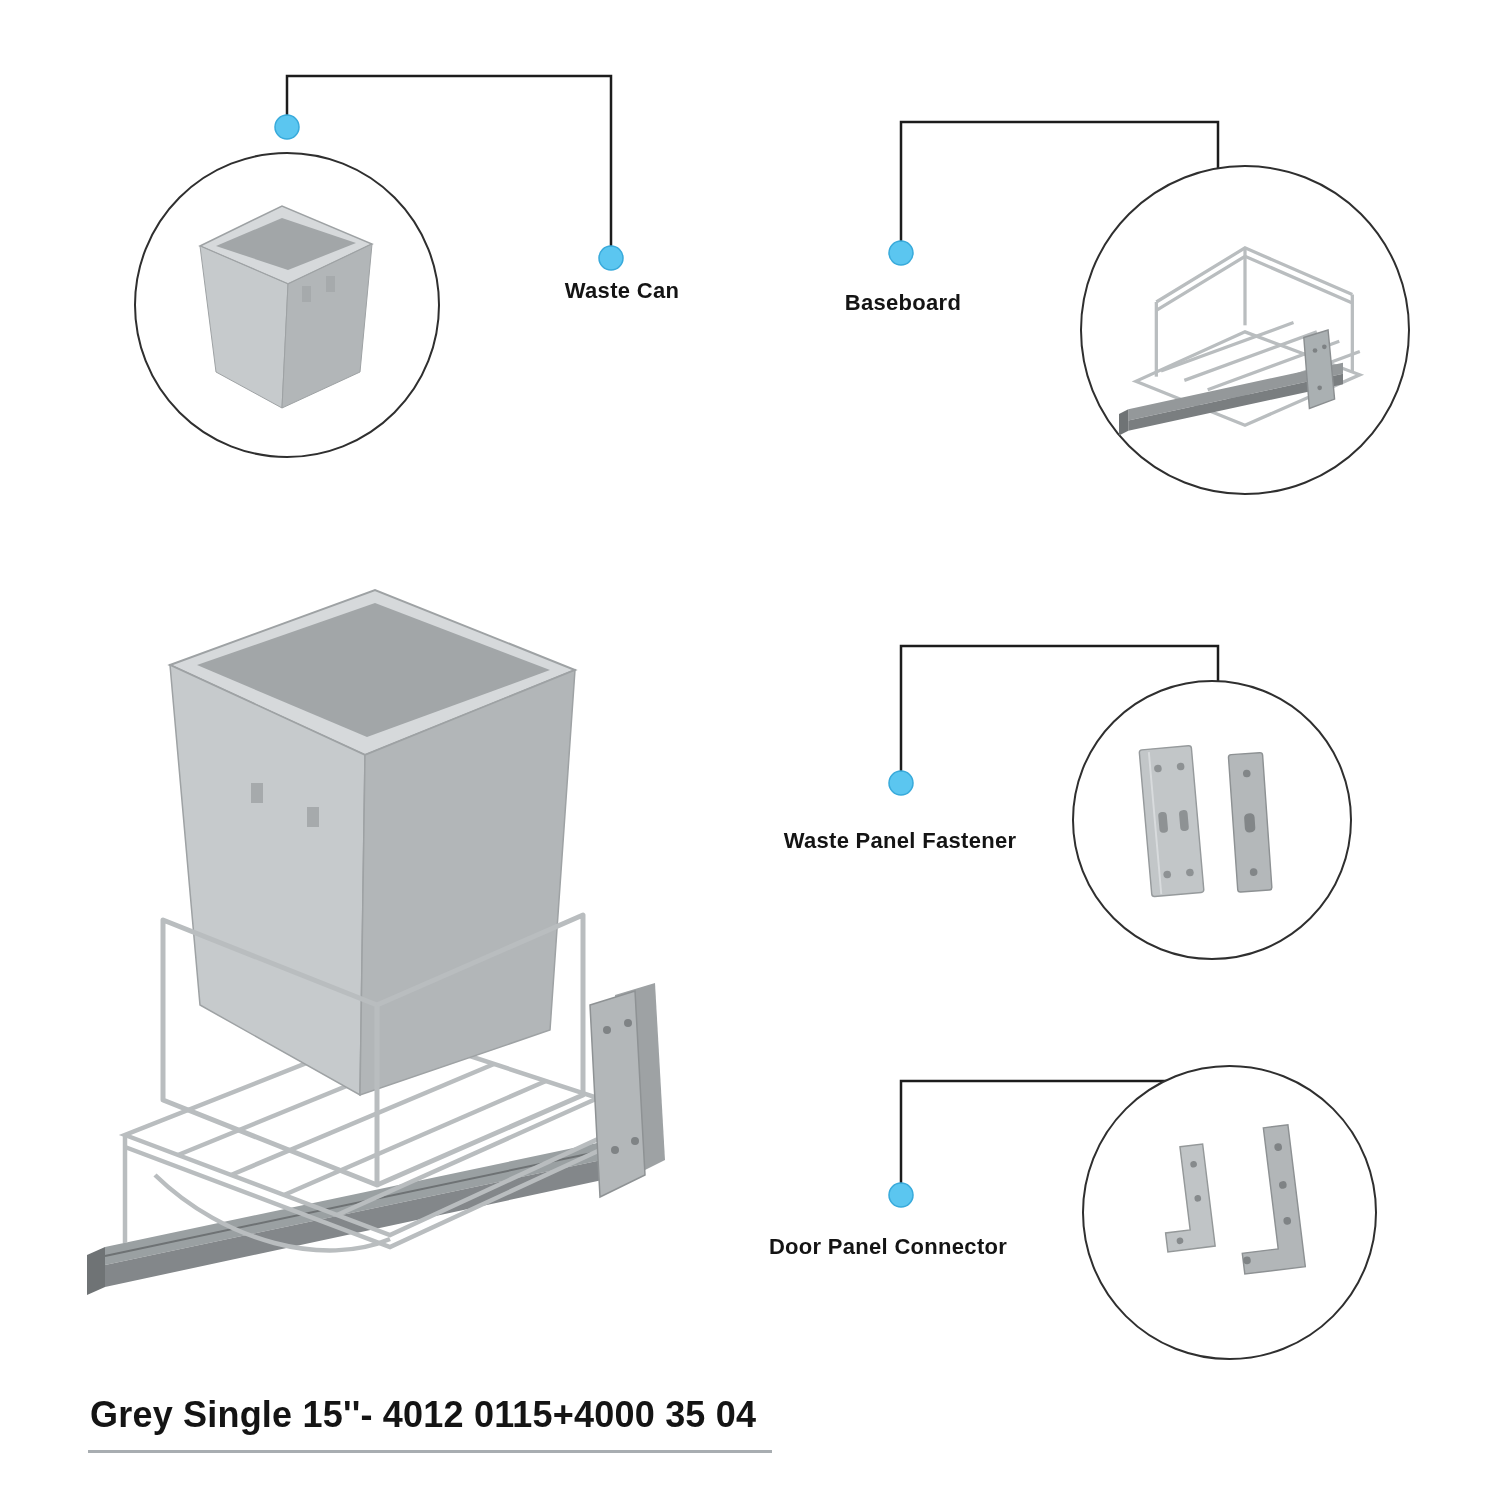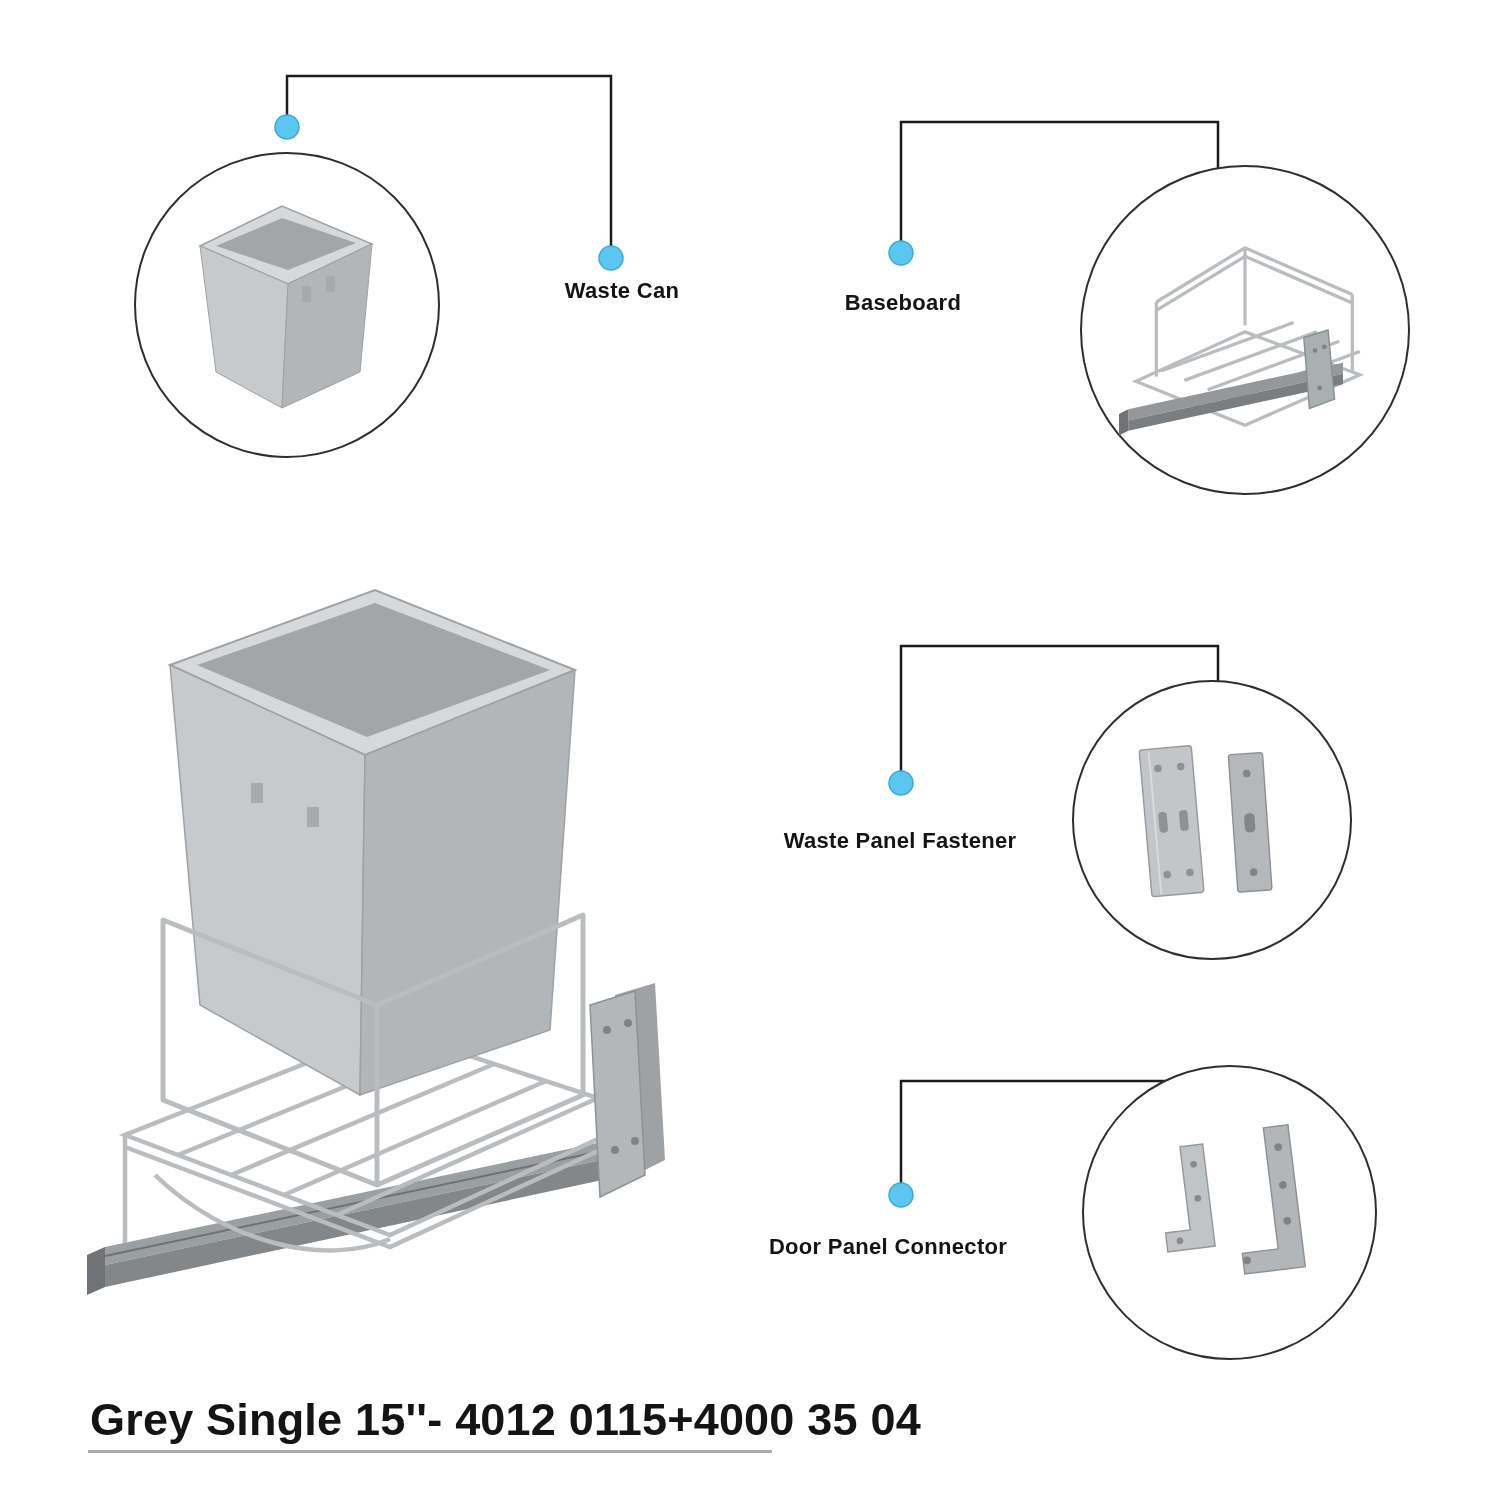--- a/index.html
+++ b/index.html
@@ -27,21 +27,21 @@
   .part-circle{
     position:absolute;border:2px solid var(--circle-border);border-radius:50%;background:#ffffff;
     display:flex;align-items:center;justify-content:center;
   }
   .part-label{
     position:absolute;transform:translateX(-50%);white-space:nowrap;
     font-size:22px;font-weight:700;color:var(--text);letter-spacing:.3px;
   }
   .main-art{position:absolute;}
   .product-title{
-    position:absolute;left:90px;top:1394px;font-size:45px;font-weight:700;color:var(--text);
+    position:absolute;left:90px;top:1394px;font-size:36px;font-weight:700;color:var(--text);
     white-space:nowrap;letter-spacing:.2px;
   }
   .title-underline{
     position:absolute;left:88px;top:1450px;width:684px;height:3px;background:var(--underline-grey);
   }
   svg{display:block;}
 </style>
 </head>
 <body>
 

